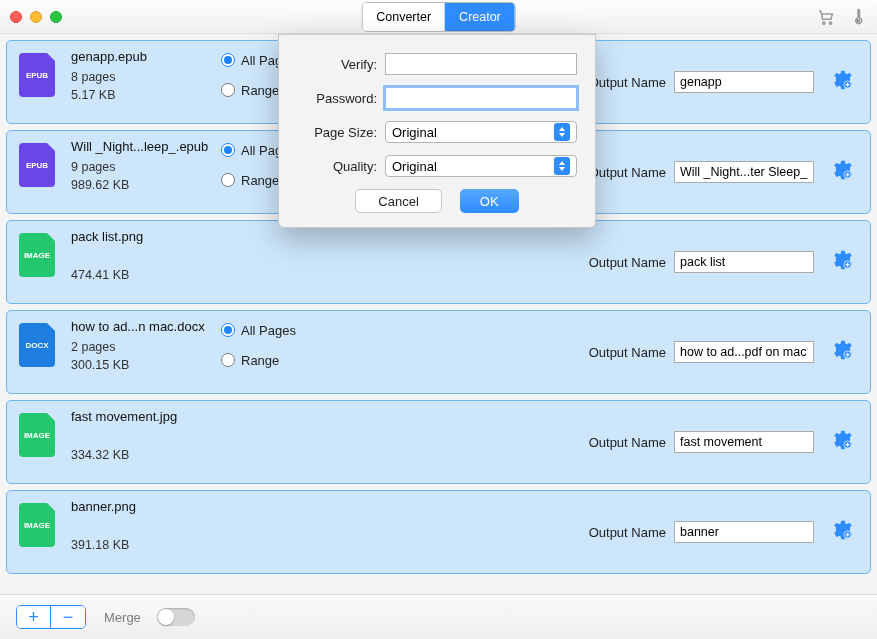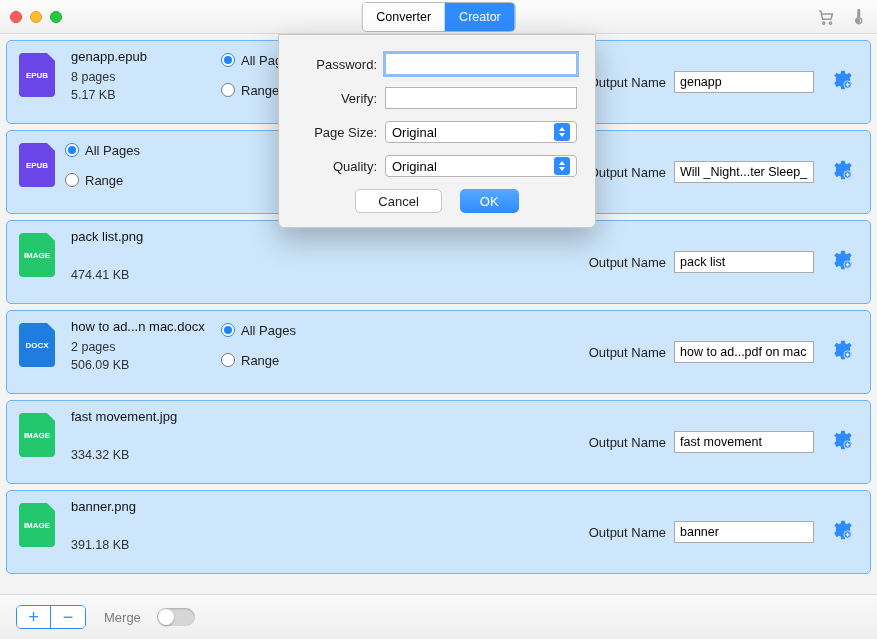--- a/index.html
+++ b/index.html
@@ -122,20 +122,25 @@
     <div class="gear"><svg viewBox="0 0 24 24" fill="currentColor">
           <path d="M14 2h-4l-.5 3-2 .8L5 4 2.5 7l2 2.2-.3 2 .3 2-2 2.2L5 20l2.5-1.8 2 .8.5 3h4l.5-3 2-.8L19 20l2.5-4.5-2-2.2.3-2-.3-2 2-2.2L19 4l-2.5 1.8-2-.8L14 2z"></path>
           <circle cx="17" cy="17" r="4" fill="#2f8cff" stroke="#cde6fb" stroke-width="1"></circle>
           <path d="M17 15v4M15 17h4" stroke="#fff" stroke-width="1.5"></path>
         </svg></div>
     </div>
     <div class="row">
     <div class="fic epub">
         <span>EPUB</span>
       </div>
+    <div class="meta">
+      <div class="fname">Will _Night...leep_.epub</div>
+      <div class="ln">9 pages</div>
+      <div class="ln">989.62 KB</div>
+    </div>
     <div class="radios">
       <div class="radio-row">
           <span class="radio sel"></span>
           <span>All Pages</span>
         </div>
       <div class="radio-row" style="margin-top:8px">
           <span class="radio"></span>
           <span>Range</span>
         </div>
     </div>
@@ -169,21 +174,21 @@
           <path d="M17 15v4M15 17h4" stroke="#fff" stroke-width="1.5"></path>
         </svg></div>
     </div>
     <div class="row">
     <div class="fic docx">
         <span>DOCX</span>
       </div>
     <div class="meta">
       <div class="fname">how to ad...n mac.docx</div>
       <div class="ln">2 pages</div>
-      <div class="ln">506.09 KB</div>
+      <div class="ln">300.15 KB</div>
     </div>
     <div class="radios">
       <div class="radio-row">
           <span class="radio sel"></span>
           <span>All Pages</span>
         </div>
       <div class="radio-row" style="margin-top:8px">
           <span class="radio"></span>
           <span>Range</span>
         </div>
@@ -246,26 +251,26 @@
     <button>−</button>
   </div>
   <div class="merge">
     <span>Merge</span>
     <div class="switch"></div>
   </div>
 </div>
 
 <div class="modal">
   <div class="mrow">
+    <div class="mlab">Verify:</div>
+    <input class="minput" type="password" style="">
+  </div>
+  <div class="mrow">
     <div class="mlab">Password:</div>
     <input class="minput focus" type="password" style="">
-  </div>
-  <div class="mrow">
-    <div class="mlab">Verify:</div>
-    <input class="minput" type="password" style="">
   </div>
   <div class="mrow">
     <div class="mlab">Page Size:</div>
     <div class="msel">
       <span>Original</span>
       <span class="sel-arrows"></span>
     </div>
   </div>
   <div class="mrow">
     <div class="mlab">Quality:</div>

